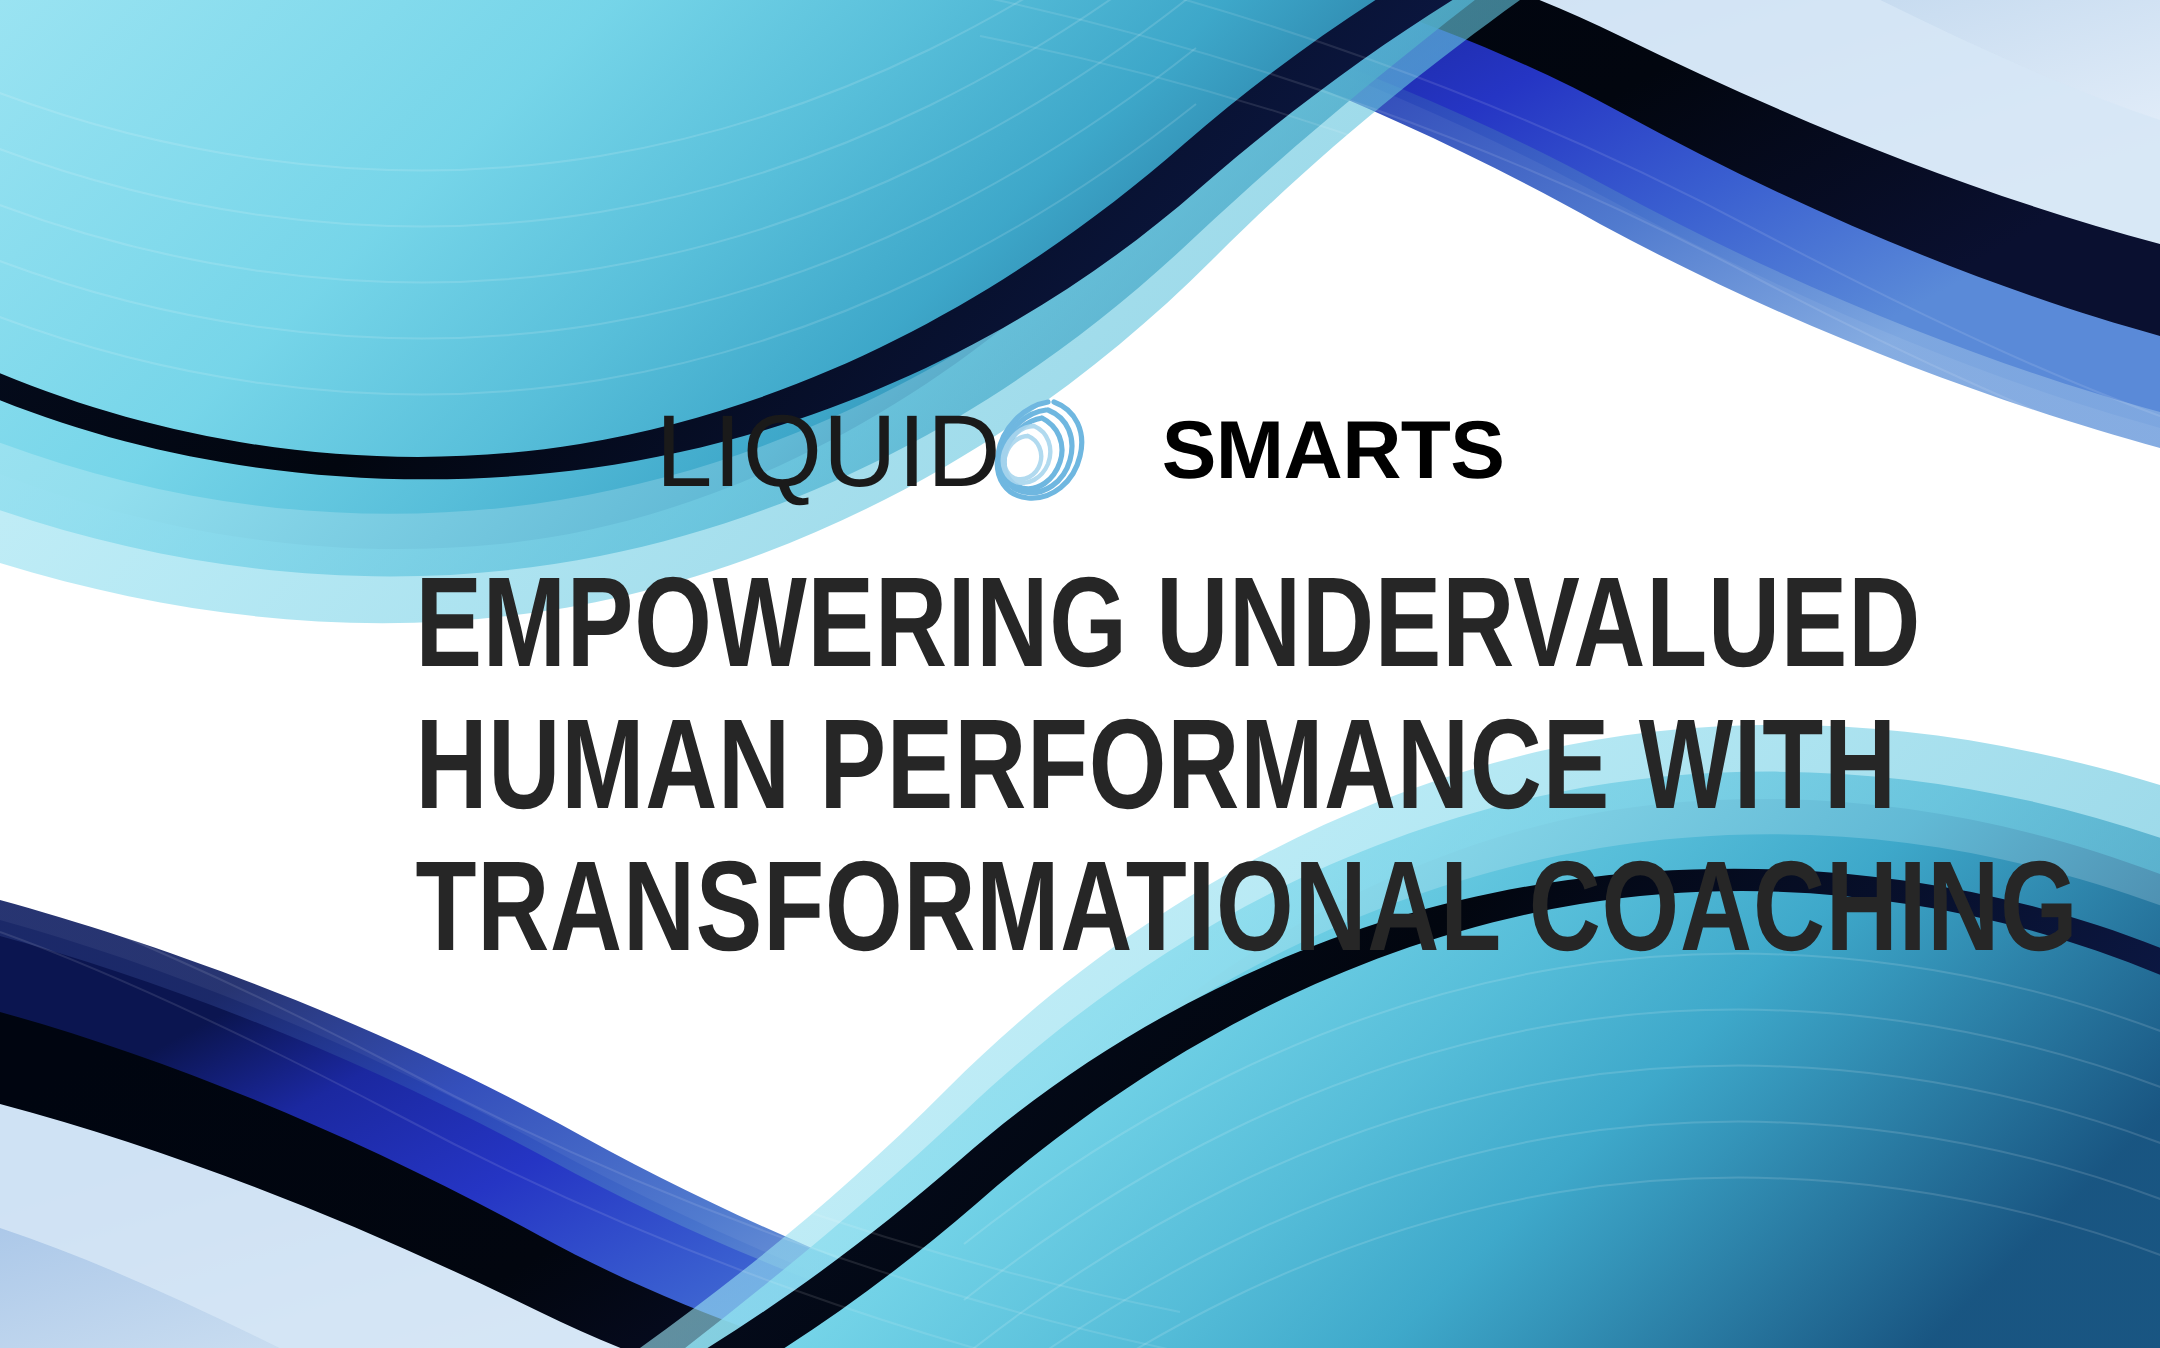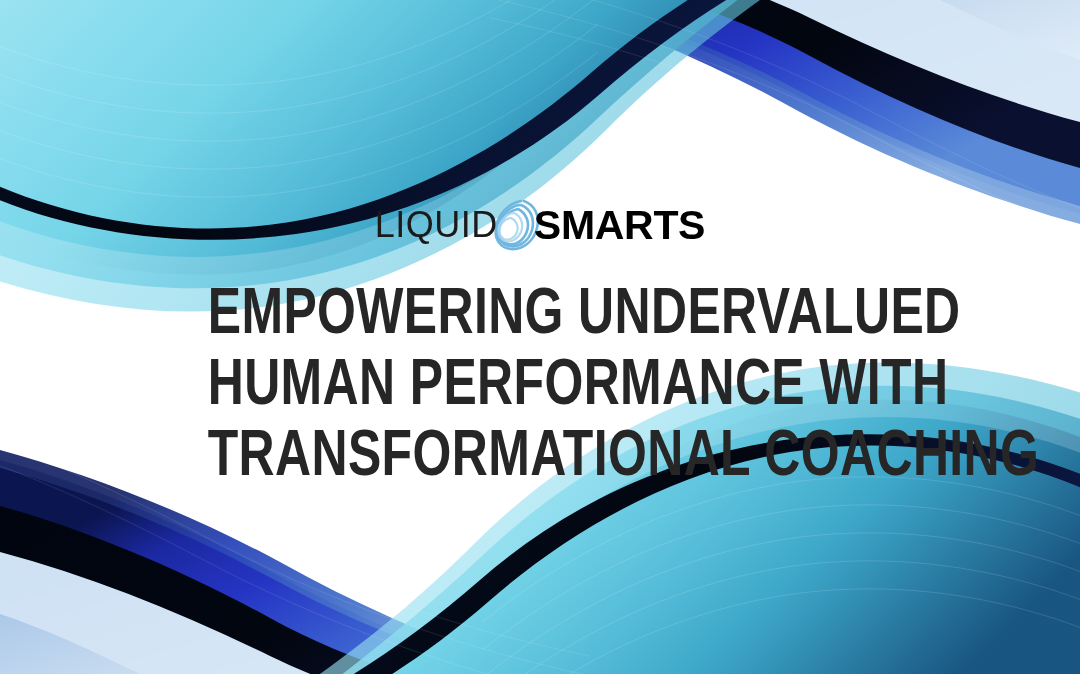--- a/index.html
+++ b/index.html
@@ -53,21 +53,21 @@
     margin-top: 196px;
     height: 58px;
     display: flex;
     align-items: center;
     justify-content: center;
     position: relative;
   }
   .logo-word-liquid {
     font-family: "Liberation Sans", sans-serif;
     font-weight: 300;
-    font-size: 36px;
+    font-size: 51px;
     letter-spacing: 0.5px;
     color: #1a1a1a;
     line-height: 1;
     position: relative;
     z-index: 2;
   }
   .logo-mark {
     position: relative;
     z-index: 1;
     width: 54px;
@@ -78,20 +78,21 @@
   }
   .logo-word-smarts {
     font-family: "Liberation Sans", sans-serif;
     font-weight: 700;
     font-size: 41px;
     letter-spacing: -0.3px;
     color: #000000;
     line-height: 1;
     position: relative;
     z-index: 2;
+    padding-left: 44px;
   }
 
   
   .headline {
     margin-top: 22px;
     width: 852px;
     text-align: center;
     color: #262626;
   }
   .headline-line {

